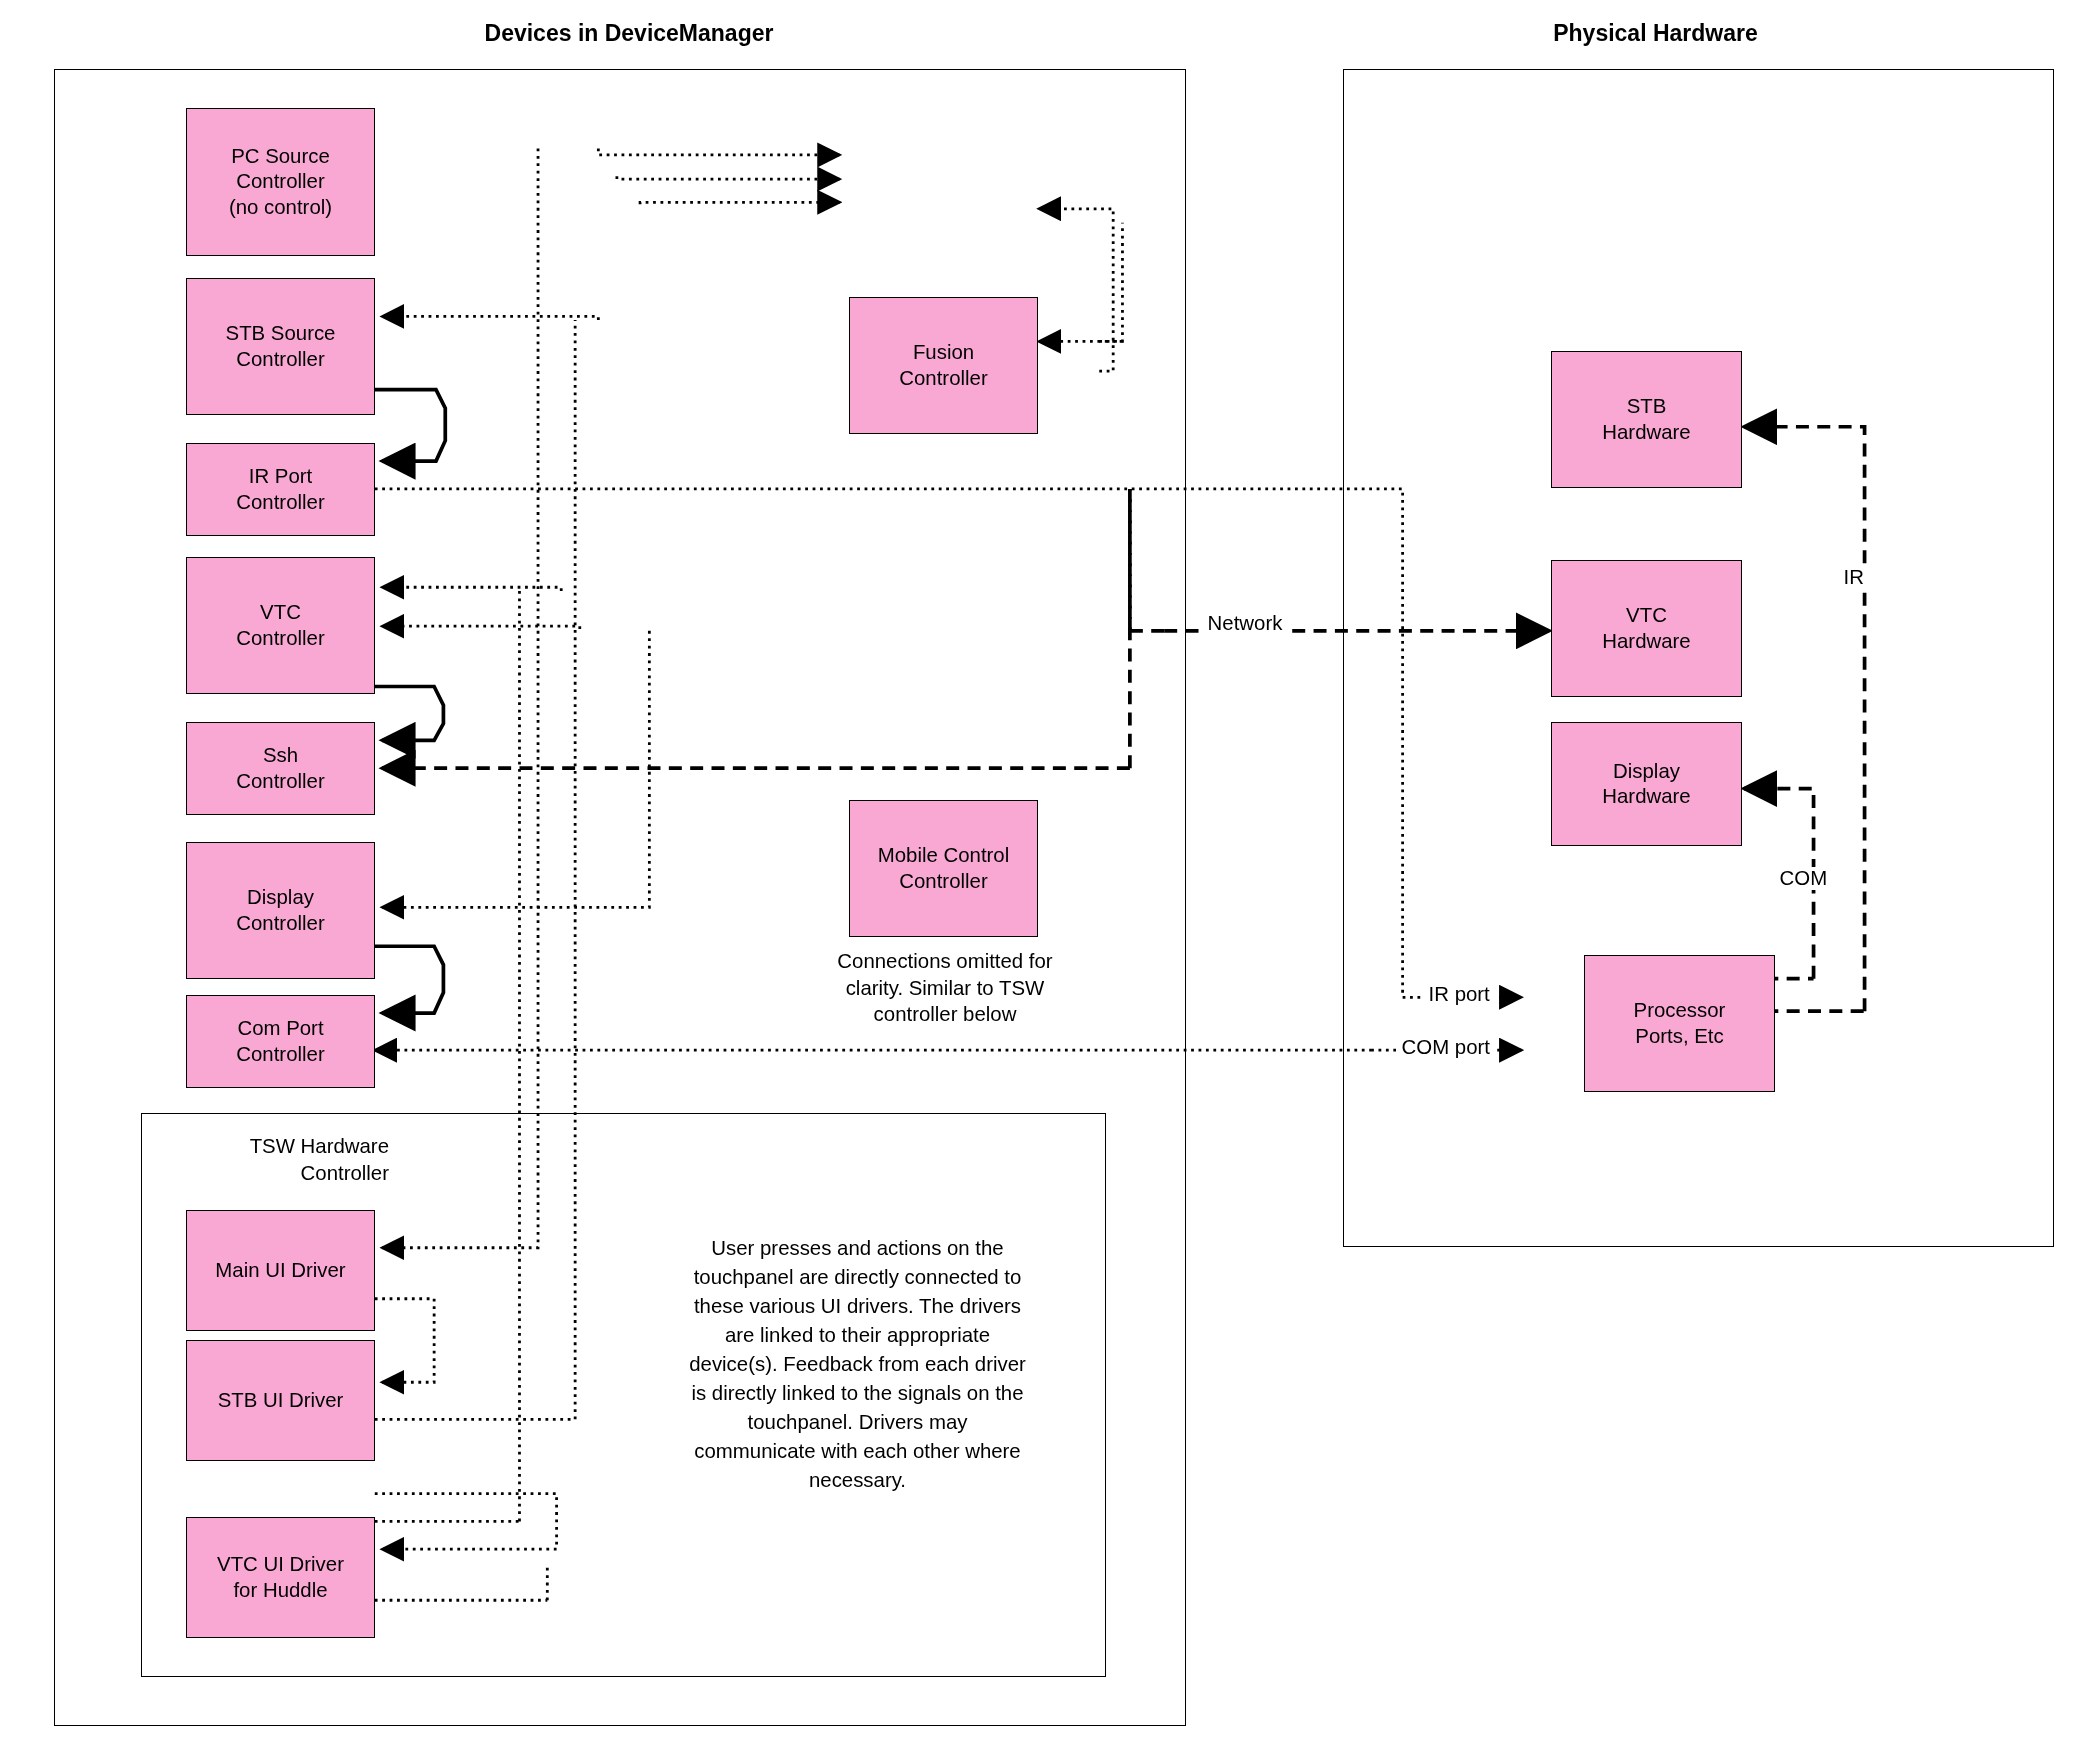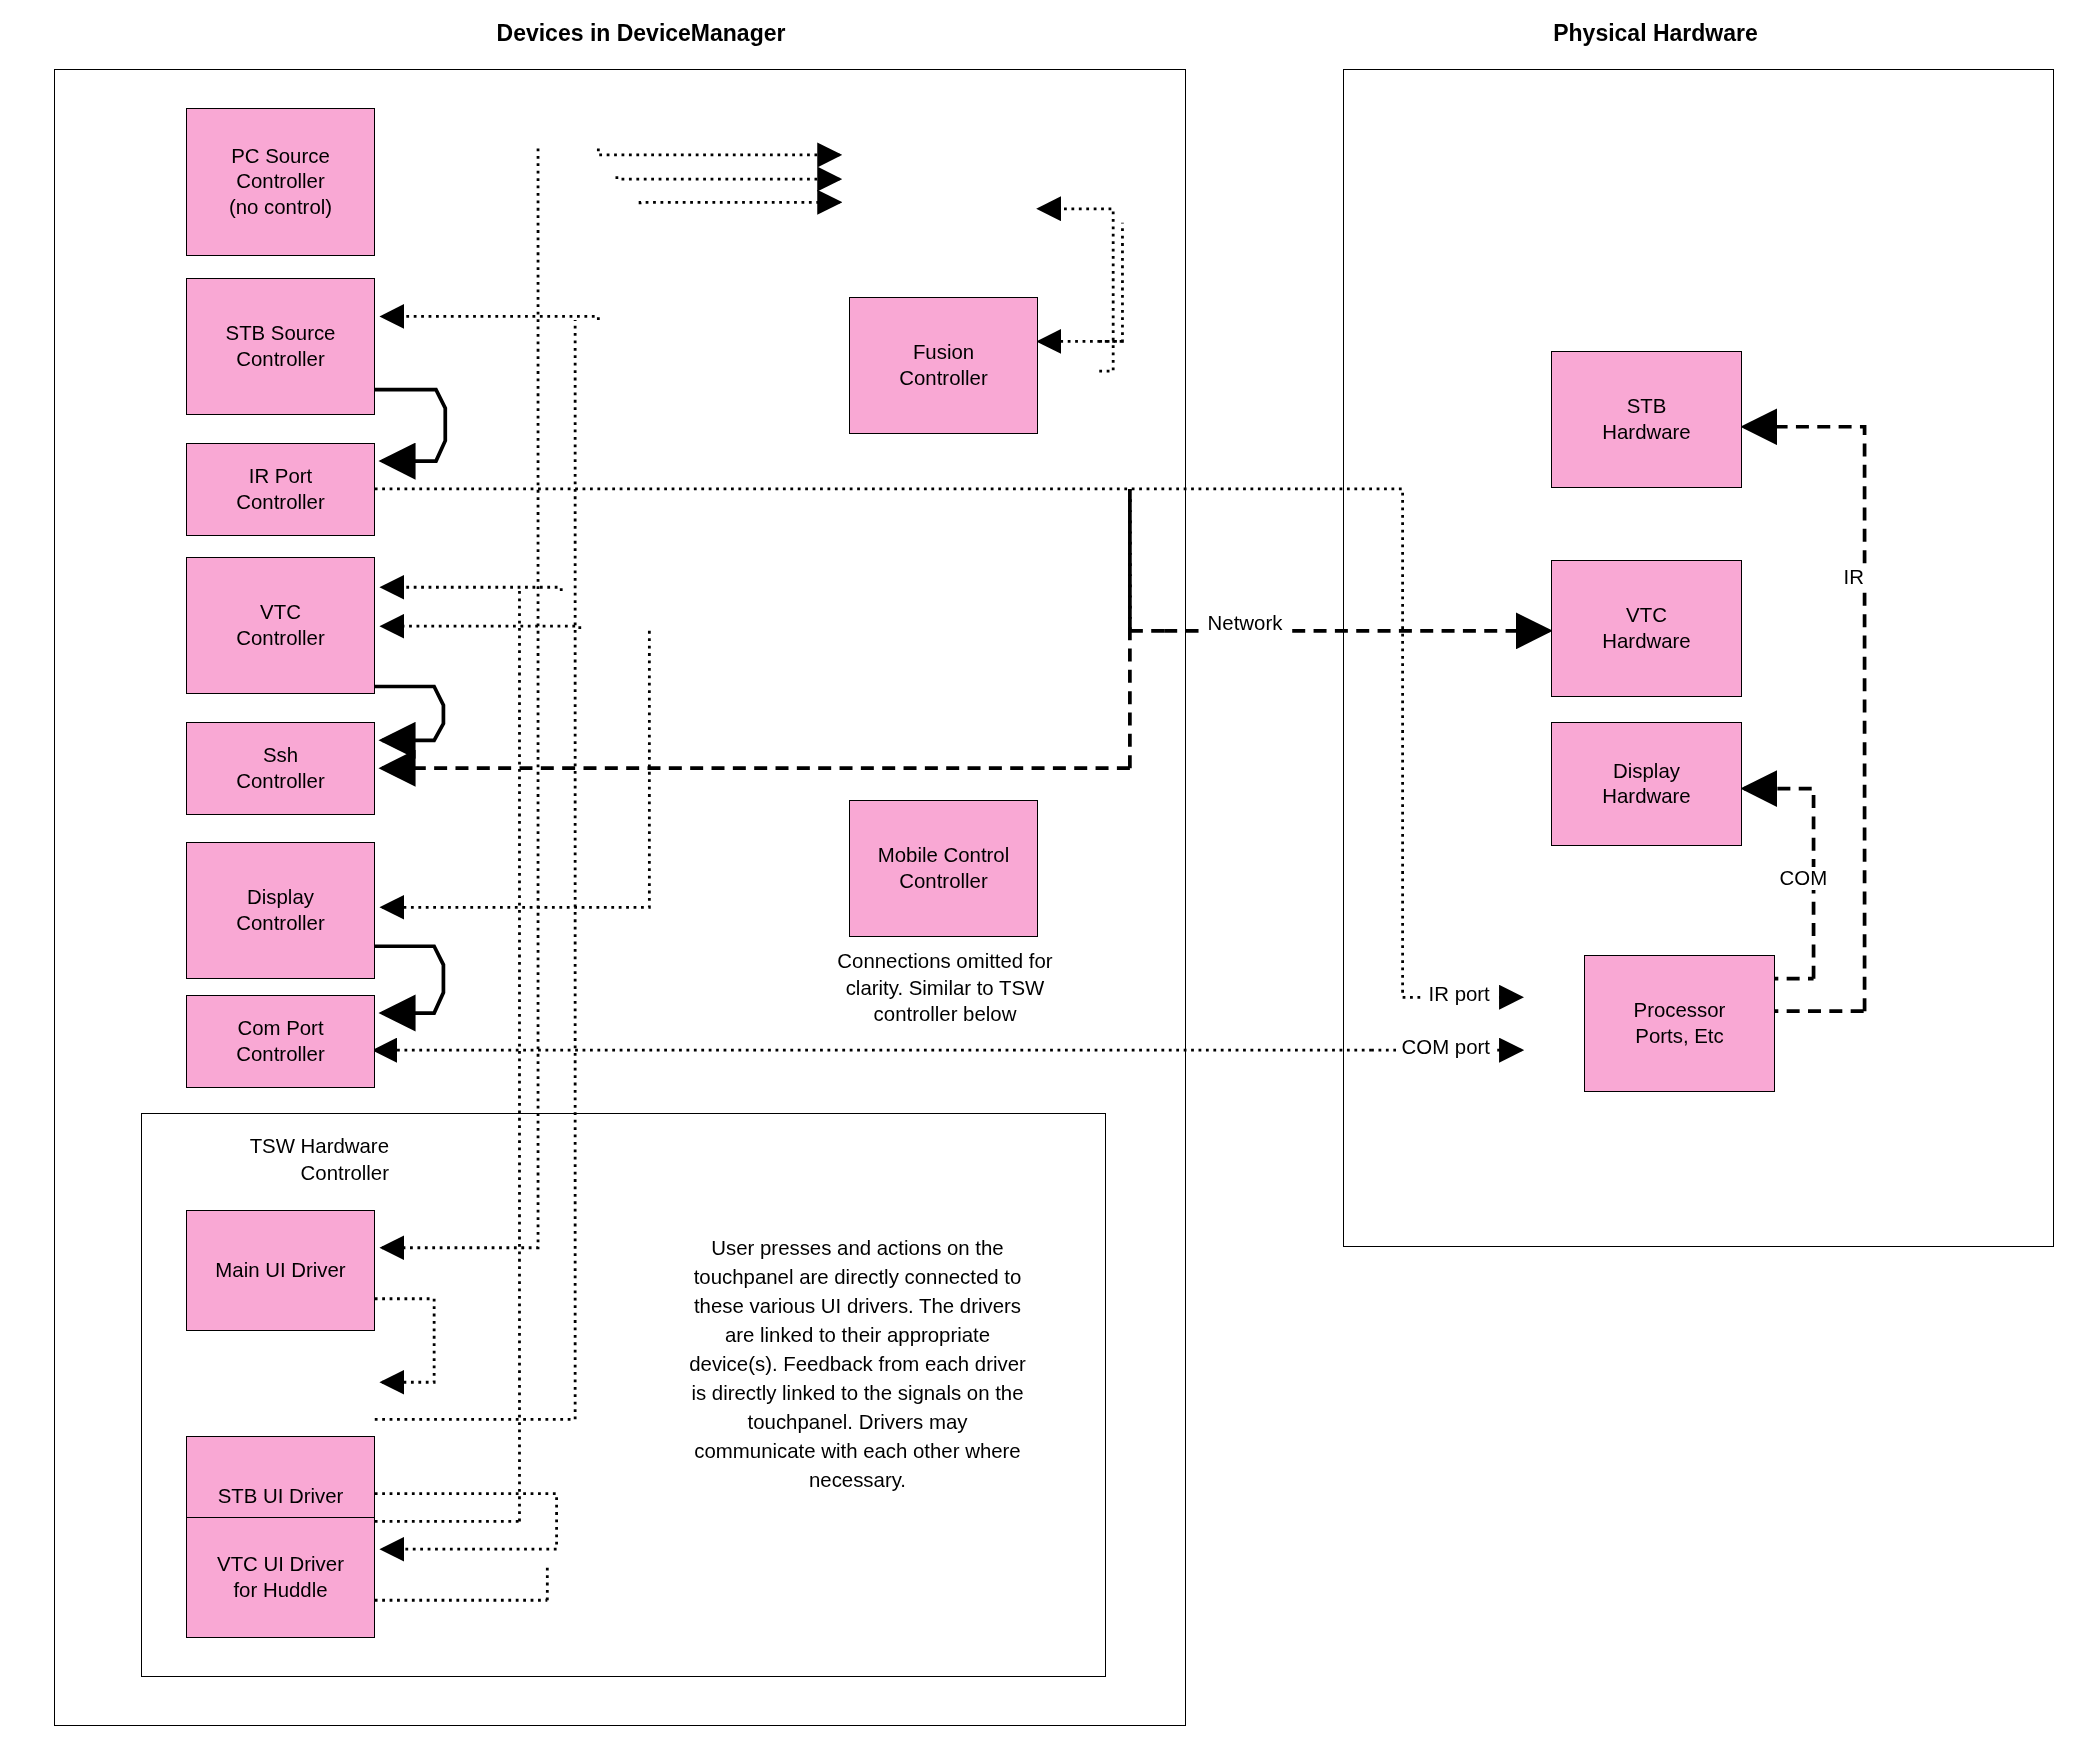--- a/index.html
+++ b/index.html
@@ -82,21 +82,21 @@
     width: 2090px;
     height: 1758px;
     pointer-events: none;
   }
 </style>
 </head>
 <body>
 
 <div id="canvas">
 
-  <div class="panel-title" style="left:452px; top:20.4px; width:378px;">Devices in DeviceManager</div>
+  <div class="panel-title" style="left:440px; top:20.4px; width:378px;">Devices in DeviceManager</div>
   <div class="panel-title" style="left:1364px; top:20.4px; width:583px;">Physical Hardware</div>
 
   <div class="group-box" style="left:54px; top:69px; width:1132px; height:1657px;"></div>
   <div class="group-box" style="left:1343px; top:69px; width:711px; height:1178px;"></div>
   <div class="group-box" style="left:141px; top:1113px; width:965px; height:564px;"></div>
 
   <div class="left-label" style="left:176px; top:1133px; width:213px;">
     <span>TSW Hardware Controller</span>
   </div>
 
@@ -230,21 +230,21 @@
       <span>Controller</span>
     </div>
   </div>
 
   <div class="plain-label" style="left:814px; top:948px; width:262px;">Connections omitted for clarity. Similar to TSW controller below</div>
 
   <div class="node" style="left:186px; top:1210px; width:189px; height:121px;">
     <span>Main UI Driver</span>
   </div>
 
-  <div class="node" style="left:186px; top:1436px; width:189px; height:121px;">
+  <div class="node" style="left:186px; top:1340px; width:189px; height:121px;">
     <span>STB UI Driver</span>
   </div>
 
   <div class="node" style="left:186px; top:1517px; width:189px; height:121px;">
     <div>
       <span>VTC UI Driver</span>
       <span>for Huddle</span>
     </div>
   </div>
 

